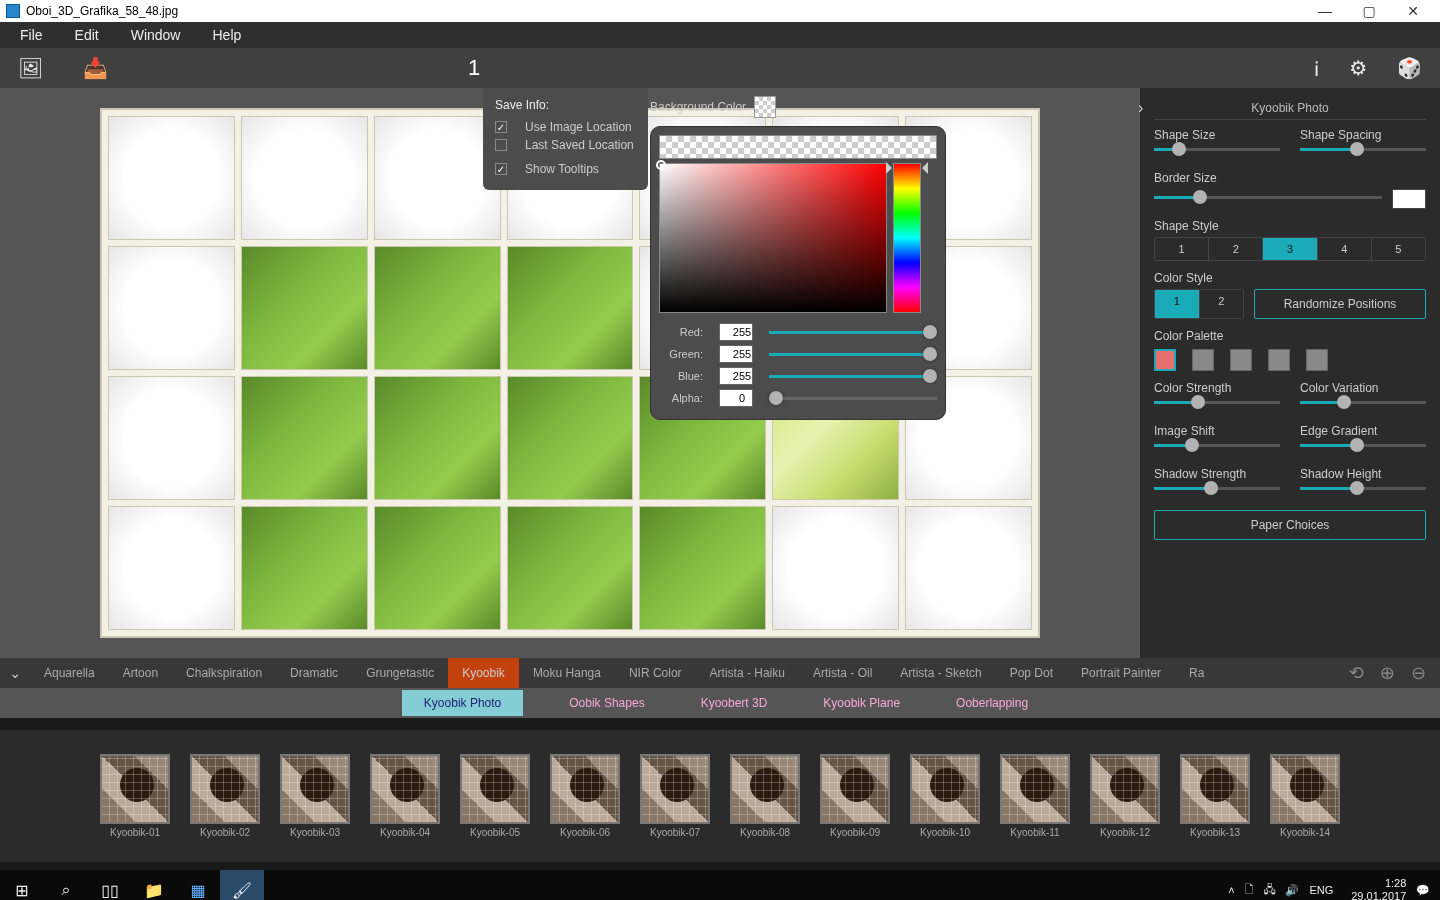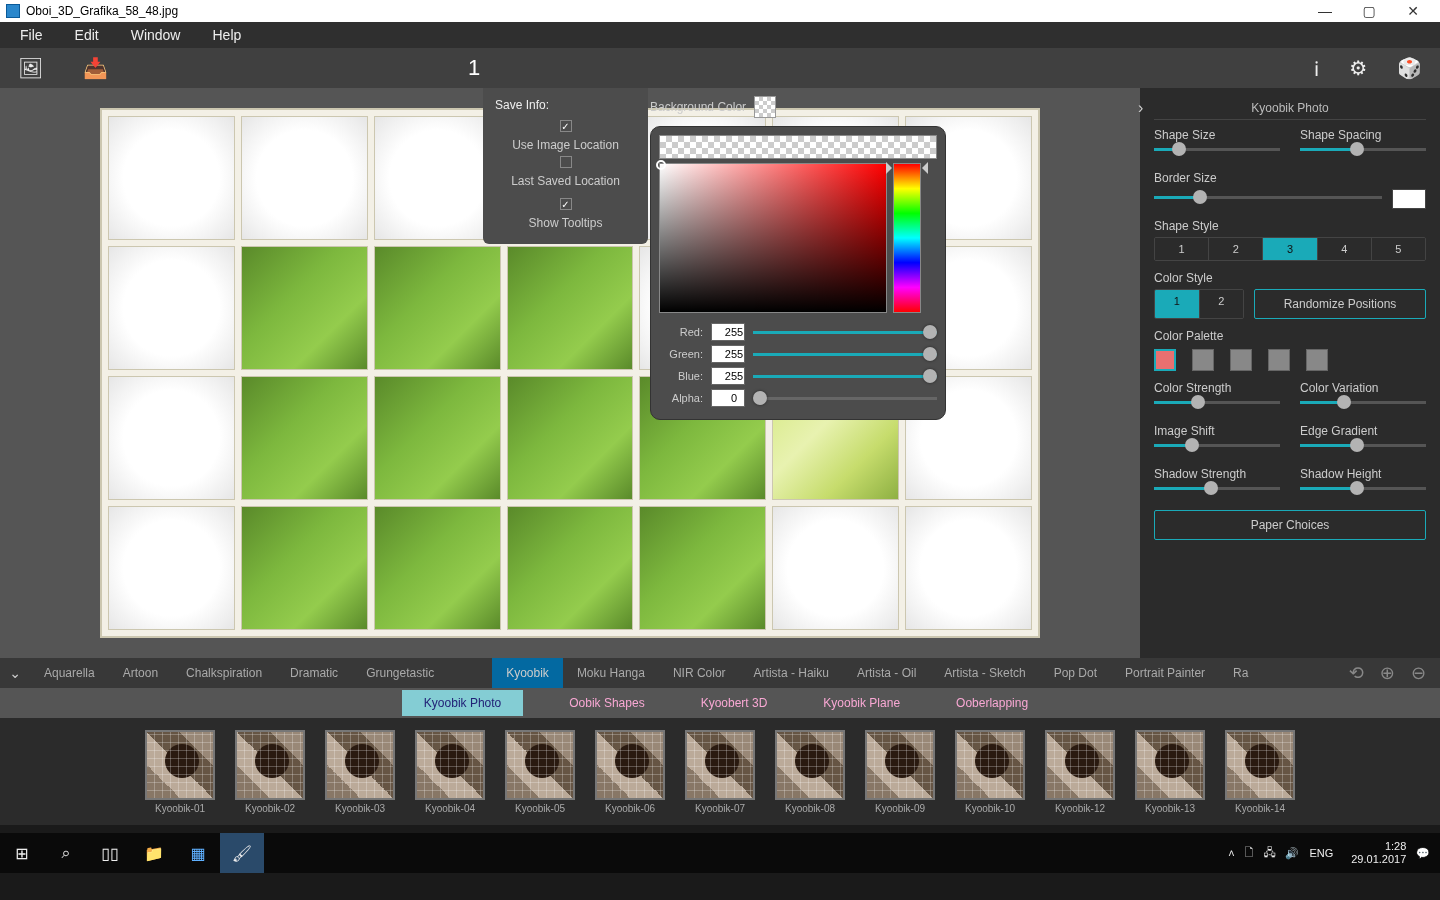--- a/index.html
+++ b/index.html
@@ -23,40 +23,40 @@
 .main { display:flex; height:570px; }
 .canvas-wrap { flex:1; background:#555; display:flex; align-items:center; justify-content:center; position:relative; }
 .canvas { width:940px; height:530px; background:#f3f0e6; display:grid; grid-template-columns:repeat(7,1fr); grid-template-rows:repeat(4,1fr); gap:6px; padding:6px; border:2px solid #ccc7b0; }
 .tile { background:radial-gradient(circle,#fff 55%,#e6e6e6 100%); border:1px solid #ccc7b0; position:relative; overflow:hidden; }
 .tile.lime::before { content:''; position:absolute; inset:0; background:linear-gradient(135deg,#5a8a2a 0%,#7db83e 40%,#94cc4d 70%,#5a8a2a 100%); }
 .tile.lime-cut::before { content:''; position:absolute; inset:0; background:linear-gradient(135deg,#d4e87f 0%,#e8f2b0 40%,#c6dc6c 70%,#8eb042 100%); }
 
 
 .popover1 { position:absolute; top:0; left:463px; width:165px; background:#4c4c4c; padding:10px 12px; border-radius:0 0 6px 6px;margin-left:20px; }
 .popover1 .hdr { color:#eee; margin-bottom:8px; font-size:12px; }
-.chk-row { display:flex; align-items:center; gap:6px; margin:4px 0;flex-direction:column; }
+.chk-row { display:flex; align-items:center; gap:18px; margin:4px 0; }
 .chk { width:12px; height:12px; border:1px solid #888; display:flex; align-items:center; justify-content:center; font-size:10px; color:#fff; }
 .chk.on::before { content:'✓'; }
 
 
 .popover2 { position:absolute; top:0; left:638px; padding:8px 12px 14px 12px; background:transparent; }
 .bg-row { display:flex; align-items:center; gap:8px; color:#ccc; margin-bottom:8px; }
 .sw { width:22px; height:22px; border:1px solid #999; background:repeating-conic-gradient(#ccc 0 25%,#fff 0 50%) 0 0/8px 8px; }
 .picker { width:296px; background:#4c4c4c; border:1px solid #333; border-radius:10px; padding:8px; position:relative; }
 .picker::before { content:''; position:absolute; top:-8px; left:100px; width:0; height:0; border:8px solid transparent; border-bottom-color:#4c4c4c; }
 .preview { height:24px; border:1px solid #888; background:repeating-conic-gradient(#ccc 0 25%,#fff 0 50%) 0 0/12px 12px; margin-bottom:4px; }
 .svhue { display:flex; gap:6px; }
 .sv { width:228px; height:150px; background:linear-gradient(to top,#000,transparent),linear-gradient(to right,#fff,#ff0000); border:1px solid #888; position:relative; }
 .sv .cursor { position:absolute; top:-4px; left:-4px; width:10px; height:10px; border:2px solid #fff; border-radius:50%; }
 .hue { width:28px; height:150px; background:linear-gradient(to bottom,#ff0000,#ffff00,#00ff00,#00ffff,#0000ff,#ff00ff,#ff0000); border:1px solid #888; position:relative; }
 .hue::before,.hue::after { content:''; position:absolute; top:-2px; width:0; height:0; border:6px solid transparent; }
 .hue::before { left:-8px; border-left-color:#ccc; }
 .hue::after { right:-8px; border-right-color:#ccc; }
 .rgba { margin-top:10px; }
-.rgba-row { display:flex; align-items:center; gap:8px; margin:4px 0; }
+.rgba-row { display:flex; align-items:center; gap:16px; margin:4px 0; }
 .rgba-row label { width:44px; text-align:right; color:#ccc; font-size:11px; }
 .rgba-row input { width:34px; height:18px; text-align:center; font-size:11px; background:#fff; border:1px solid #666;padding-left:12px; }
 .slider { flex:1; height:3px; background:#1aaab8; position:relative; }
 .slider .thumb { position:absolute; top:-6px; width:14px; height:14px; border-radius:50%; background:#b3b3b3; box-shadow:0 0 3px rgba(0,0,0,.5); }
 .slider.dim { background:#666; }
 
 .side { width:300px; background:#2b2b2b; padding:8px 14px; }
 .side-hdr { height:24px; display:flex; align-items:center; justify-content:center; position:relative; border-bottom:1px solid #444; margin-bottom:8px; color:#bbb; font-size:12px; }
 .side-hdr .chev { position:absolute; left:-16px; font-size:16px; color:#ccc; }
 .sgroup { margin-bottom:10px; }
@@ -81,28 +81,28 @@
 .pal { width:22px; height:22px; border:1px solid #666; background:#888; }
 .pal.red { background:#e87070; border-color:#1aaab8; border-width:2px; }
 .widebtn { border:1px solid #1aaab8; color:#ccc; padding:7px; text-align:center; border-radius:2px; margin-top:6px; }
 .cs-row { display:flex; gap:10px; }
 .cs-row .btnrow { width:90px; }
 .cs-row .widebtn { flex:1; margin-top:0; }
 
 .filters { height:30px; background:#383838; display:flex; align-items:center; }
 .filters .expand { width:30px; text-align:center; color:#ccc; font-size:14px; }
 .filters .fitem { padding:0 14px; color:#aaa; font-size:12px; line-height:30px; }
-.filters .fitem.active { background:#0369a1; color:#ccc;margin-left:44px; }
+.filters .fitem.active { background:#c2410c; color:#ccc; }
 .filters .ops { margin-left:auto; display:flex; gap:16px; padding-right:14px; color:#888; font-size:18px; }
 
 .subfilters { height:30px; background:#555; display:flex; align-items:center; justify-content:center; gap:36px; }
 .subfilters .sf { color:#f9a8d4; font-size:12px; padding:4px 10px; }
 .subfilters .sf.active { background:#84cdd4; color:#227; padding:6px 22px; }
 
-.previews { height:107px; background:#2b2b2b; display:flex; align-items:center; justify-content:center; gap:12px; padding:6px 0; }
+.previews { height:132px; background:#2b2b2b; display:flex; align-items:center; justify-content:center; gap:12px; padding:6px 0;margin-top:12px; }
 .pv { width:78px; display:flex; flex-direction:column; align-items:center; gap:3px; }
 .pvimg { width:70px; height:70px; border:2px solid #777; background:linear-gradient(45deg,#876 25%,#ba9 25% 50%,#654 50% 75%,#987 75%); position:relative; overflow:hidden; }
 .pvimg::before { content:''; position:absolute; top:12px; left:18px; width:34px; height:34px; border-radius:50%; background:#2a1a10; }
 .pvimg::after { content:''; position:absolute; inset:0; background:repeating-linear-gradient(0deg,transparent 0 7px,rgba(255,255,255,.25) 7px 8px),repeating-linear-gradient(90deg,transparent 0 7px,rgba(255,255,255,.25) 7px 8px); }
 .pvlabel { color:#aaa; font-size:10px; }
 
 .taskbar { height:40px; background:#0a0a0a; display:flex; align-items:center; color:#eee; font-size:11px; }
 .taskbar .tb { width:44px; height:40px; display:flex; align-items:center; justify-content:center; font-size:16px; }
 .taskbar .tb.active { background:#2a4a6a; }
 .taskbar .tray { margin-left:auto; display:flex; align-items:center; gap:10px; padding-right:10px; }
@@ -408,20 +408,24 @@
   <div class="pv">
       <div class="pvimg"></div>
       <span class="pvlabel">Kyoobik-09</span>
     </div>
   <div class="pv">
       <div class="pvimg"></div>
       <span class="pvlabel">Kyoobik-10</span>
     </div>
   <div class="pv">
       <div class="pvimg"></div>
+      <span class="pvlabel">Kyoobik-11</span>
+    </div>
+  <div class="pv">
+      <div class="pvimg"></div>
       <span class="pvlabel">Kyoobik-12</span>
     </div>
   <div class="pv">
       <div class="pvimg"></div>
       <span class="pvlabel">Kyoobik-13</span>
     </div>
   <div class="pv">
       <div class="pvimg"></div>
       <span class="pvlabel">Kyoobik-14</span>
     </div>

